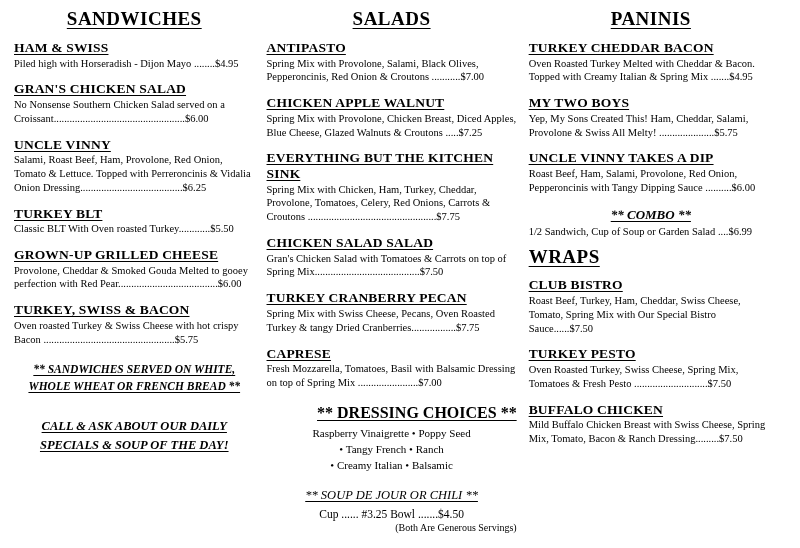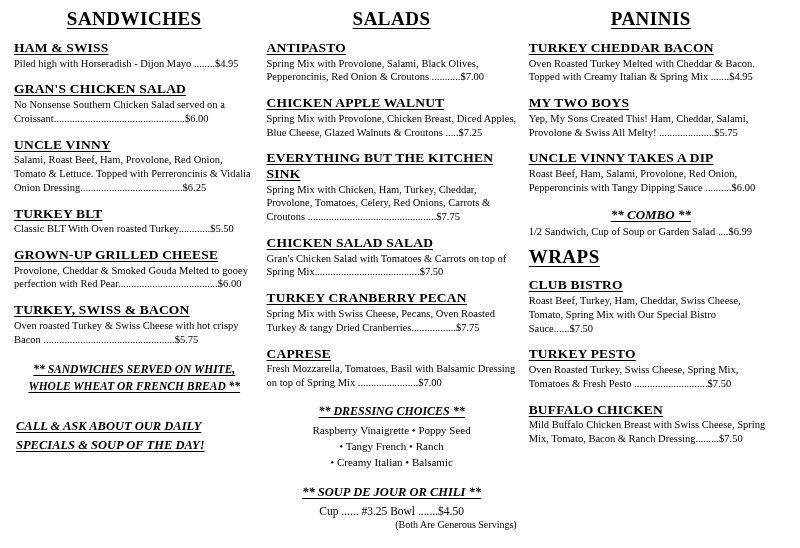--- a/index.html
+++ b/index.html
@@ -63,45 +63,45 @@
     text-align: center;
     font-weight: bold;
     font-style: italic;
     font-size: 11.5px;
     line-height: 1.5;
     text-decoration: underline;
     text-underline-offset: 2px;
     margin: 14px 4px 0 4px;
   }
   .note-plain {
+    text-align: center;
     font-weight: bold;
     font-style: italic;
     font-size: 12.5px;
     line-height: 1.5;
     margin: 22px 2px 0 2px;
     text-decoration: underline;
     text-underline-offset: 2px;
   }
   .dressing-head {
-    text-align: center;
-    font-weight: bold;
-    font-style: italic;
-    font-size: 12px;
+    text-align: right;
+    font-weight: bold;
+    font-size: 16px;
     text-decoration: underline;
     text-underline-offset: 2px;
     margin: 14px 0 4px 0;
   }
   .dressing-list {
     text-align: center;
     font-size: 11px;
     line-height: 1.45;
   }
   .soup-head {
     text-align: center;
-    font-weight: bold;
+    font-weight: normal;
     font-style: italic;
     font-size: 12.5px;
     text-decoration: underline;
     text-underline-offset: 2px;
     margin: 14px 0 3px 0;
   }
   .soup-line {
     text-align: center;
     font-size: 11.5px;
     line-height: 1.4;

